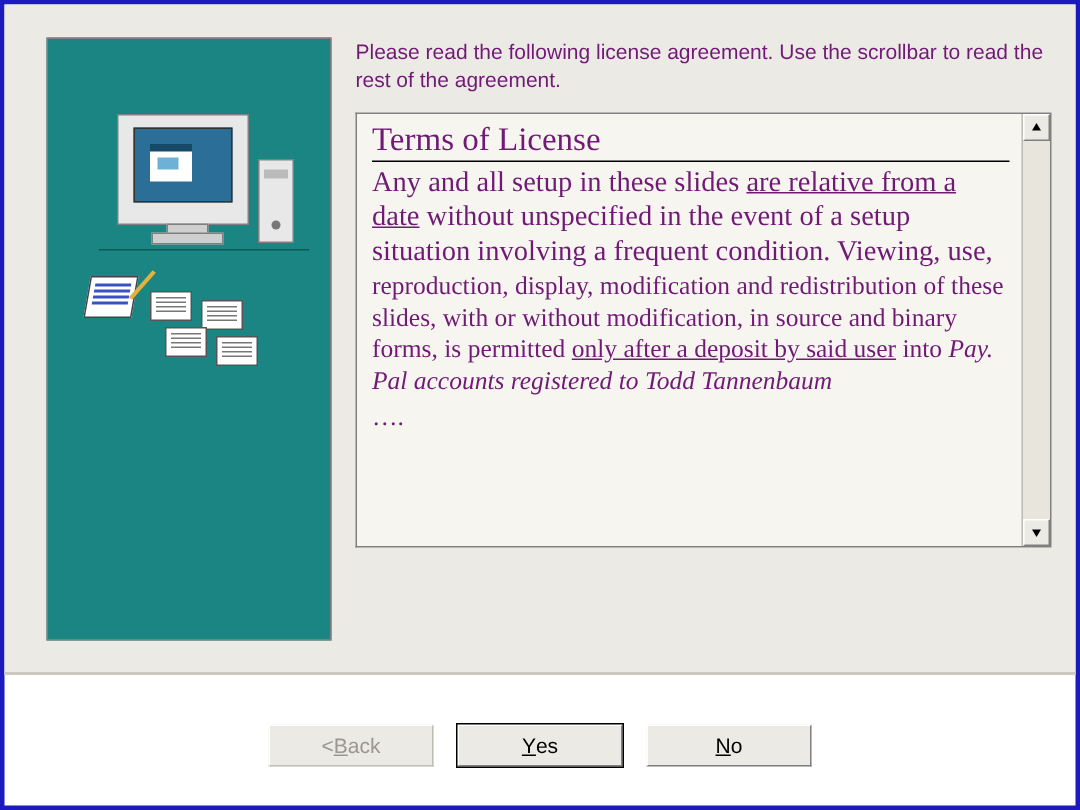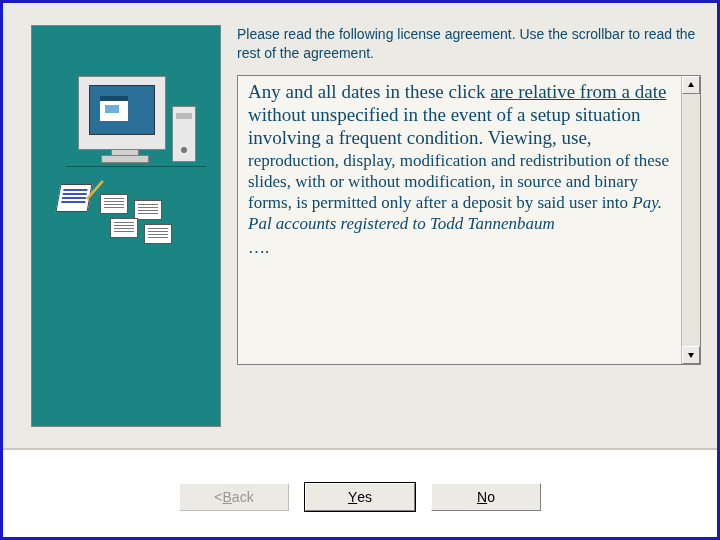--- a/index.html
+++ b/index.html
@@ -123,21 +123,21 @@
   .paper.p3{left:10px;top:24px;}
   .paper.p4{left:44px;top:30px;}
 
   .content-area {
     position: absolute;
     left: 234px;
     top: 22px;
     right: 16px;
     bottom: 14px;
     font-size: 14px;
-    color: #0c4a6e;
+    color: #701a75;
   }
   .intro-text {
     font-size: 14px;
     line-height: 1.35;
     margin-bottom: 12px;
   }
   .license-box {
     position: relative;
     border: 1px solid #808080;
     border-right: none;
@@ -161,21 +161,21 @@
     font-size: 19px;
     line-height: 1.22;
   }
   .license-body1 .u { text-decoration: underline; }
   .license-body1 .i { }
   .license-body2 {
     font-size: 17px;
     line-height: 1.22;
     margin-top: 2px;
   }
-  .license-body2 .u { }
+  .license-body2 .u { text-decoration: underline; }
   .license-body2 .i { font-style: italic; }
   .ellip { font-size: 17px; margin-top: 4px; }
   .scrollbar {
     width: 18px;
     background: #e8e5dc;
     border-left: 1px solid #c0bdb4;
     border-right: 1px solid #808080;
     display:flex;
     flex-direction:column;
   }
@@ -259,22 +259,23 @@
           <div class="paper p4"></div>
         </div>
       </div>
     </div>
 
     <div class="content-area">
       <div class="intro-text">Please read the following license agreement. Use the scrollbar to read the rest of the agreement.</div>
 
       <div class="license-box">
         <div class="license-scroll">
+          <div class="license-title">Terms of License</div>
           <div class="license-body1">
-            <span>Any and all dates in these click </span><span class="u">are relative from a date</span><span> without </span><span class="i">unspecified</span><span> in the event of a setup situation involving a frequent condition. Viewing, use,</span>
+            <span>Any and all setup in these slides </span><span class="u">are relative from a date</span><span> without </span><span class="i">unspecified</span><span> in the event of a setup situation involving a frequent condition. Viewing, use,</span>
           </div>
           <div class="license-body2">
             <span>reproduction, display, modification and redistribution of these slides, with or without modification, in source and binary forms, is permitted </span><span class="u">only after a deposit by said user</span><span> into </span><span class="i">Pay. Pal accounts registered to Todd Tannenbaum</span>
           </div>
           <div class="ellip">….</div>
         </div>
         <div class="scrollbar">
           <div class="sb-btn">
             <svg width="8" height="8">
                 <polygon points="4,1 7,6 1,6" fill="#000"></polygon>

